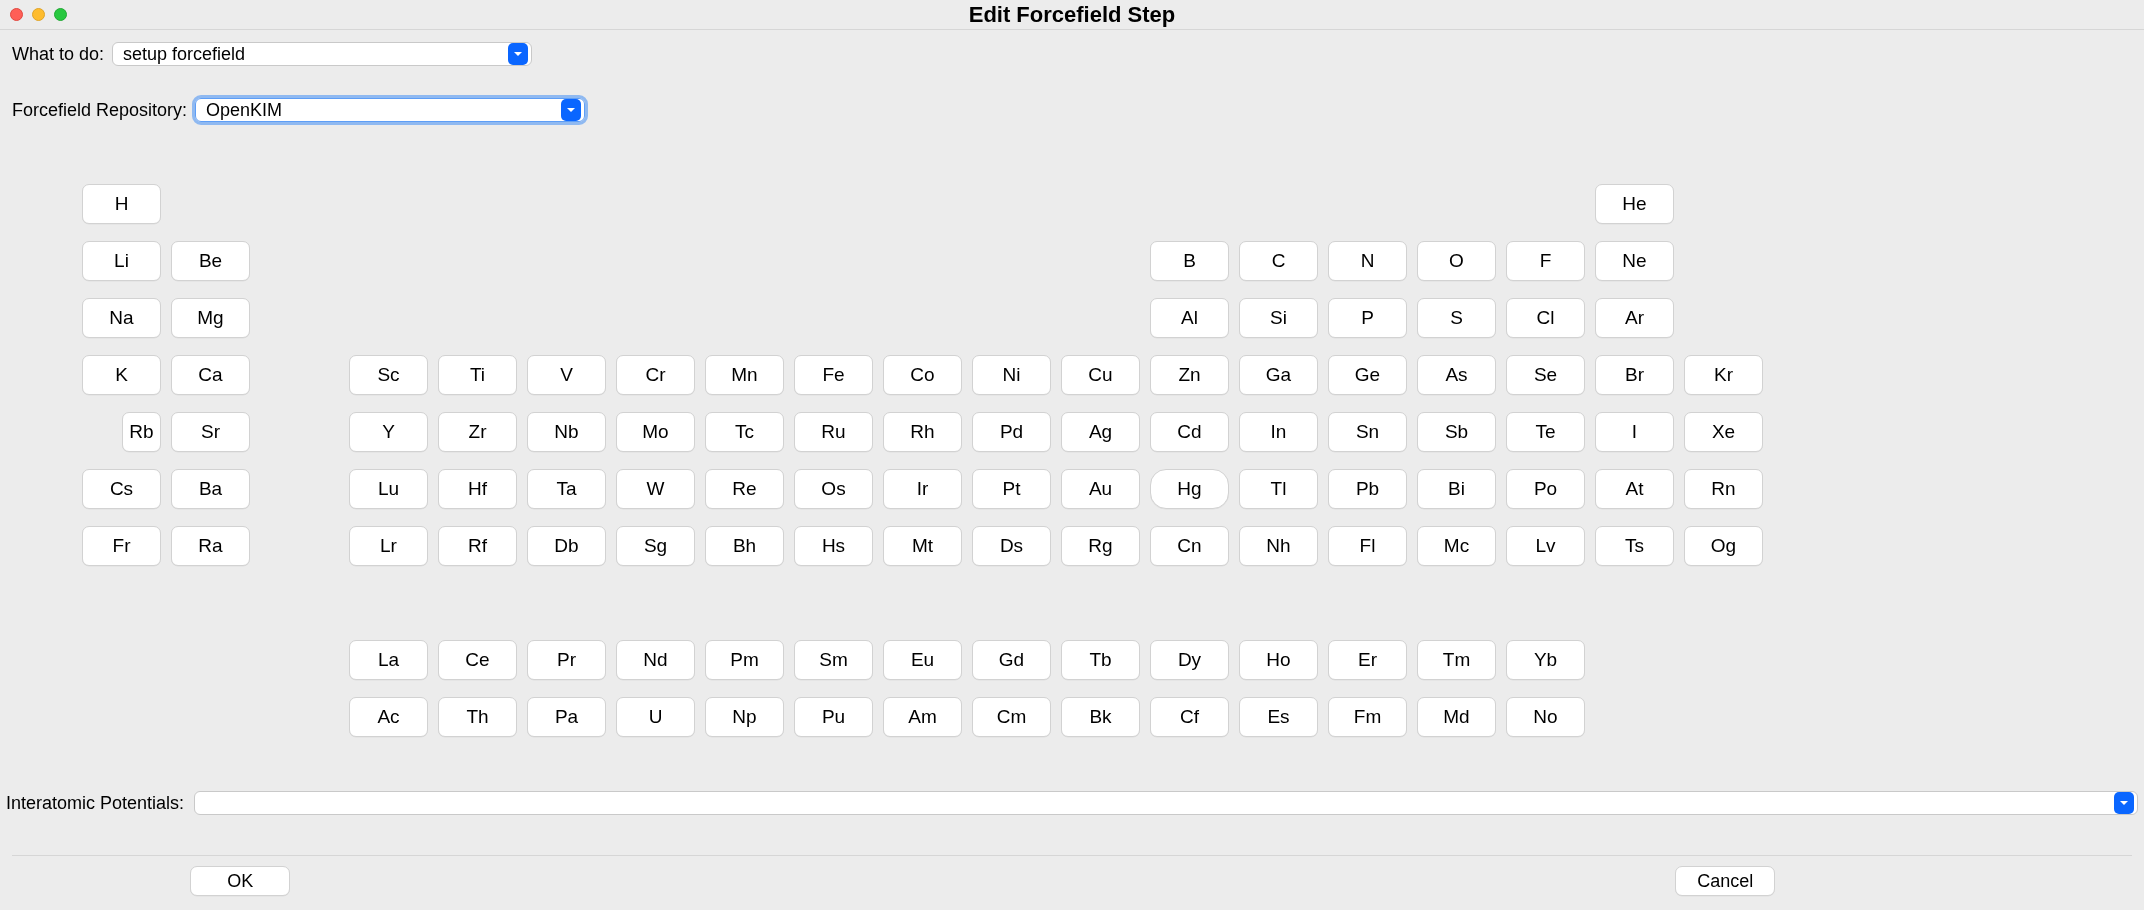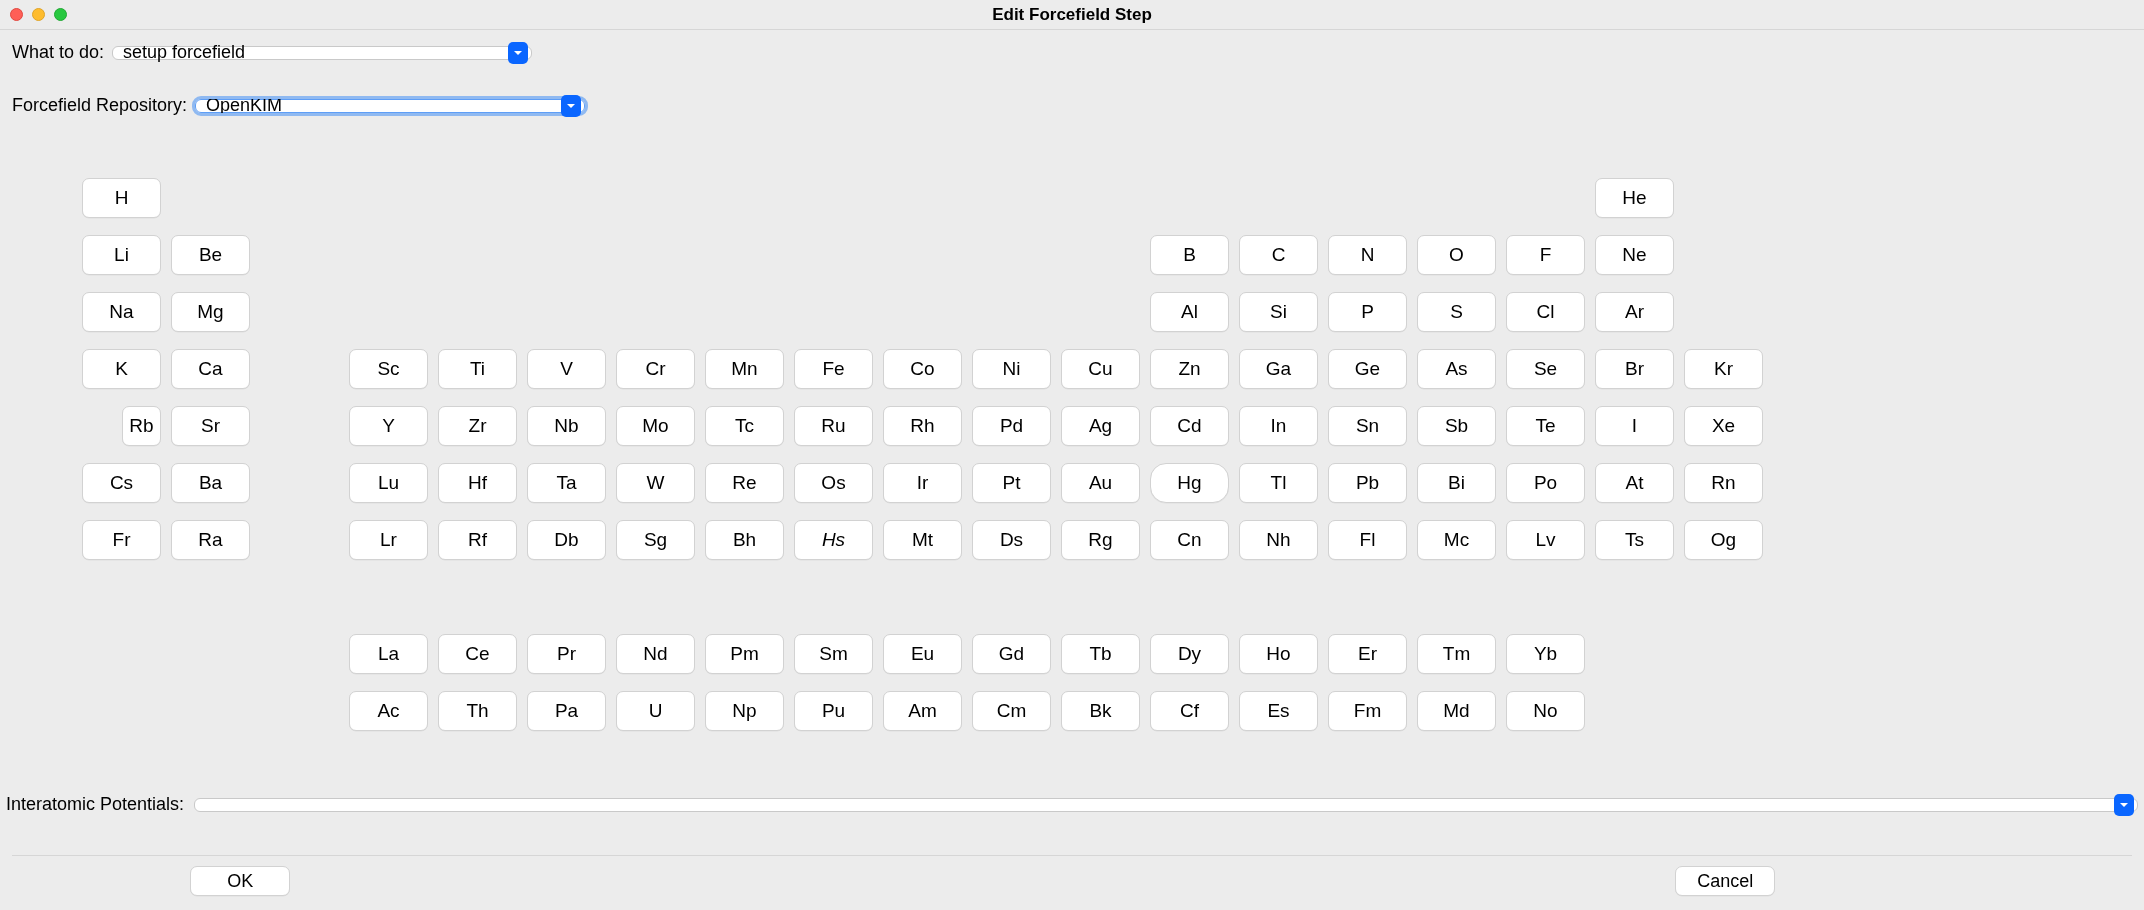--- a/index.html
+++ b/index.html
@@ -21,29 +21,29 @@
   position: relative;
   border-bottom: 1px solid #d6d6d6;
 }
 .traffic { display: flex; gap: 9px; align-items: center; }
 .dot { width: 13px; height: 13px; border-radius: 50%; }
 .dot.red { background: #ff5f57; border: 0.5px solid #e1483f; }
 .dot.yellow { background: #febc2e; border: 0.5px solid #e0a427; }
 .dot.green { background: #28c840; border: 0.5px solid #21a934; }
 .title {
   position: absolute; left: 0; right: 0; text-align: center;
-  font-weight: 700; font-size: 17px; pointer-events: none;
+  font-weight: 700; font-size: 22px; pointer-events: none;
 }
 .content { flex: 1; display: flex; flex-direction: column; padding: 12px 12px 0 12px; gap: 24px; }
 .form-row { display: flex; align-items: center; margin-bottom: 8px; font-size: 18px; }
 .form-label { margin-right: 8px; }
 .combobox {
   position: relative; display: flex; align-items: center;
   background: #fff; border: 1px solid #c9c9c9; border-radius: 6px;
-  height: 14px; padding: 0 36px 0 10px; font-size: 18px;
+  height: 24px; padding: 0 36px 0 10px; font-size: 18px;
 }
 .combobox.focused { outline: 3px solid #8fb9f1; outline-offset: 0; border-color: #5e9ef6; }
 .combobox-wide1 { width: 420px; }
 .combobox-wide2 { width: 390px; }
 .combobox-full { flex: 1; }
 .combo-btn {
   position: absolute; right: 3px; top: 50%; transform: translateY(-50%);
   width: 20px; height: 22px; background: #0a66ff; border-radius: 5px;
   display: flex; align-items: center; justify-content: center;
 }
@@ -198,21 +198,21 @@
           <div class="elem" style="grid-area: 6 / 17;">Po</div>
           <div class="elem" style="grid-area: 6 / 18;">At</div>
           <div class="elem" style="grid-area: 6 / 19;">Rn</div>
           <div class="elem" style="grid-area: 7 / 1;">Fr</div>
           <div class="elem" style="grid-area: 7 / 2;">Ra</div>
           <div class="elem" style="grid-area: 7 / 4;">Lr</div>
           <div class="elem" style="grid-area: 7 / 5;">Rf</div>
           <div class="elem" style="grid-area: 7 / 6;">Db</div>
           <div class="elem" style="grid-area: 7 / 7;">Sg</div>
           <div class="elem" style="grid-area: 7 / 8;">Bh</div>
-          <div class="elem" style="grid-area: 7 / 9; font-style: italic;">Hs</div>
+          <div class="elem" style="grid-area: 7 / 9;">Hs</div>
           <div class="elem" style="grid-area: 7 / 10;">Mt</div>
           <div class="elem" style="grid-area: 7 / 11;">Ds</div>
           <div class="elem" style="grid-area: 7 / 12;">Rg</div>
           <div class="elem" style="grid-area: 7 / 13;">Cn</div>
           <div class="elem" style="grid-area: 7 / 14;">Nh</div>
           <div class="elem" style="grid-area: 7 / 15;">Fl</div>
           <div class="elem" style="grid-area: 7 / 16;">Mc</div>
           <div class="elem" style="grid-area: 7 / 17;">Lv</div>
           <div class="elem" style="grid-area: 7 / 18;">Ts</div>
           <div class="elem" style="grid-area: 7 / 19;">Og</div>

